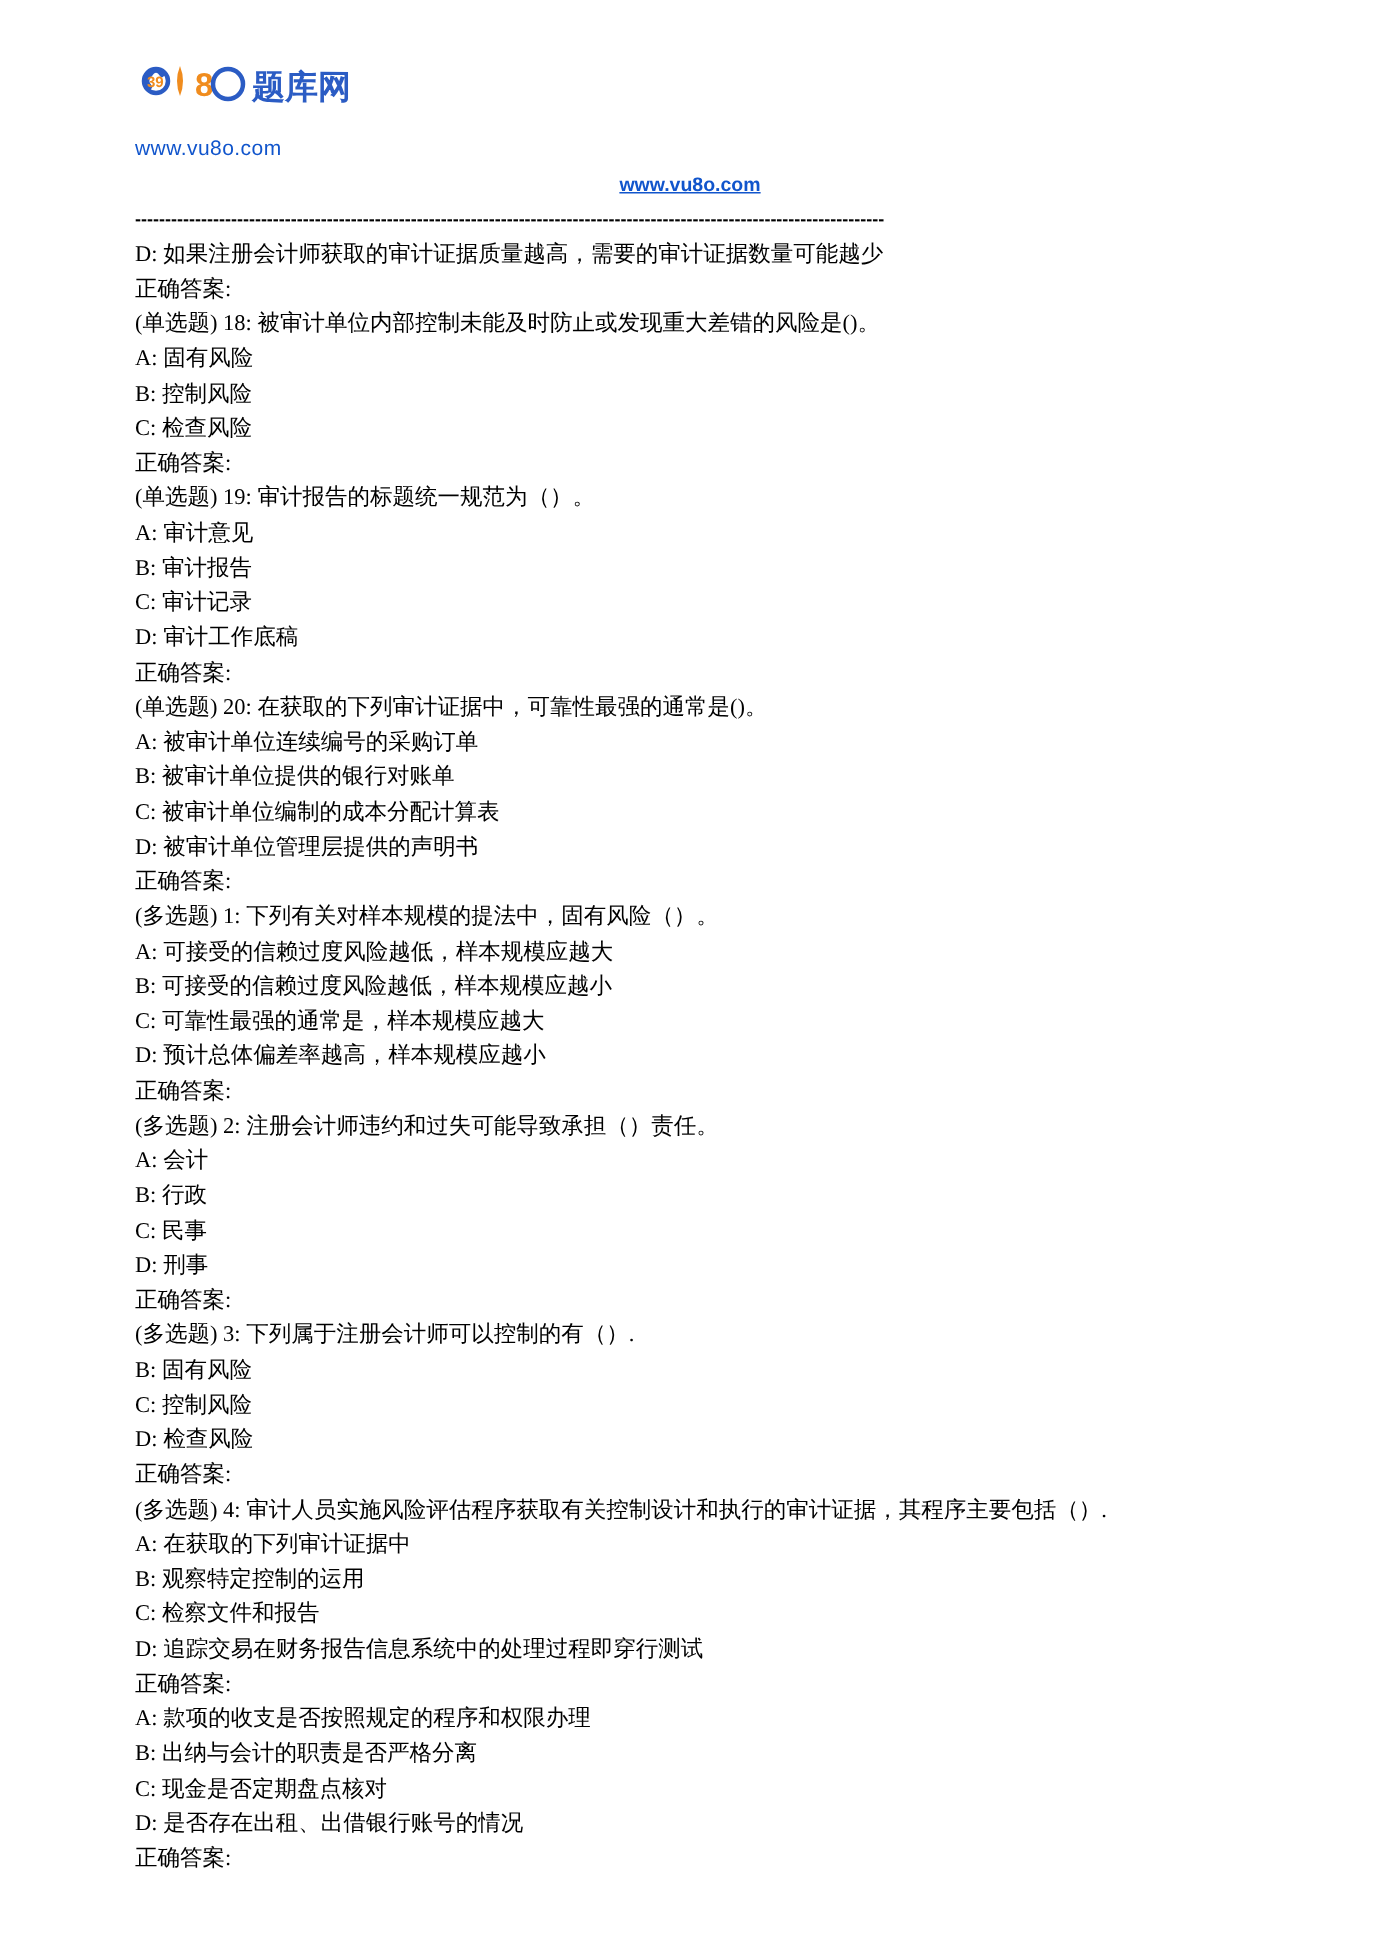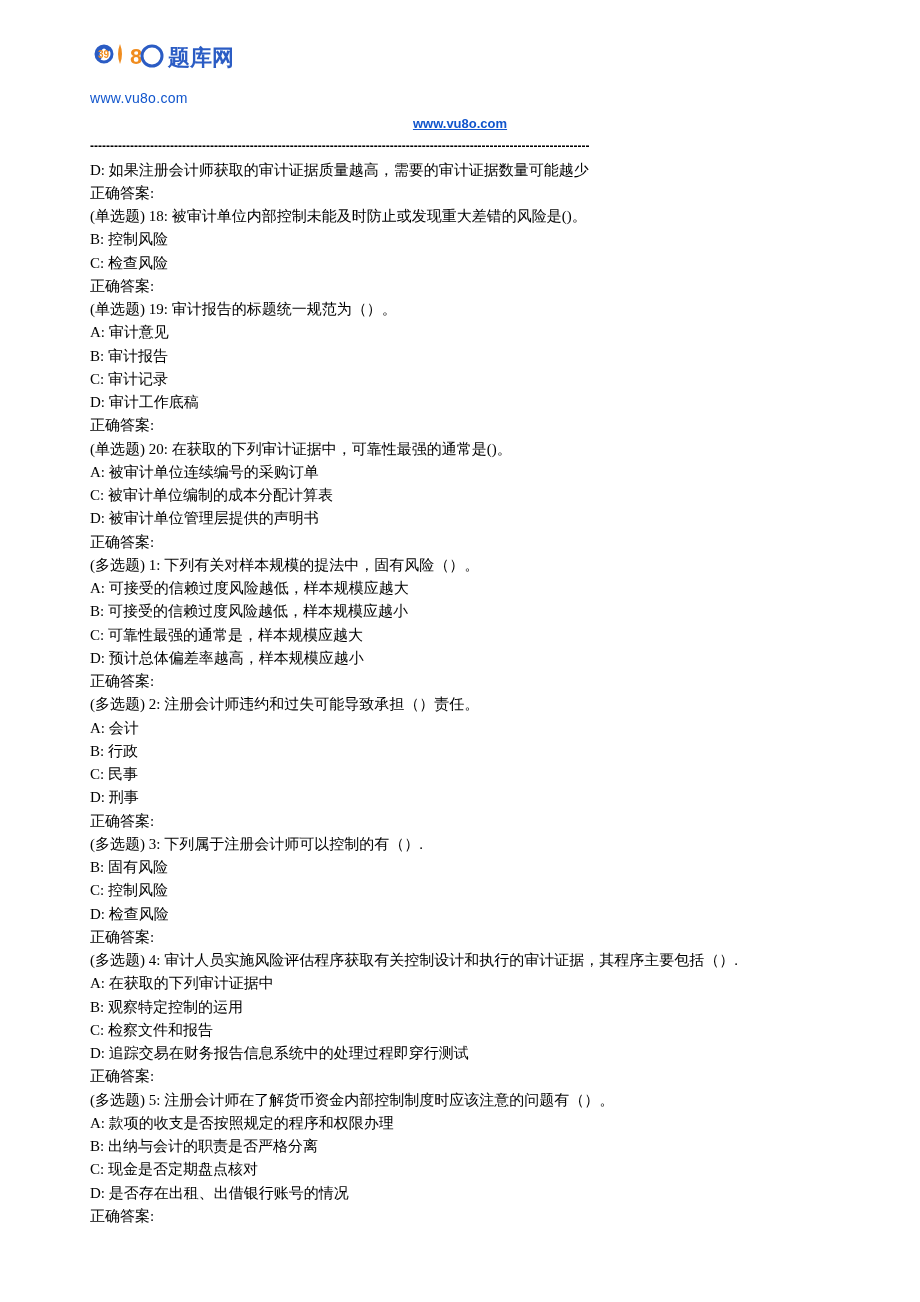--- a/index.html
+++ b/index.html
@@ -72,31 +72,33 @@
 <div class="header-link">
   <a href="#">www.vu8o.com</a>
 </div>
 
 <div class="divider">-----------------------------------------------------------------------------------------------------------------------------</div>
 
 <div class="content">
   <div class="line">D: 如果注册会计师获取的审计证据质量越高，需要的审计证据数量可能越少</div>
   <div class="line">正确答案:</div>
   <div class="line">(单选题) 18: 被审计单位内部控制未能及时防止或发现重大差错的风险是()。</div>
+  <div class="line">A: 固有风险</div>
   <div class="line">B: 控制风险</div>
   <div class="line">C: 检查风险</div>
   <div class="line">正确答案:</div>
   <div class="line">(单选题) 19: 审计报告的标题统一规范为（）。</div>
   <div class="line">A: 审计意见</div>
   <div class="line">B: 审计报告</div>
   <div class="line">C: 审计记录</div>
   <div class="line">D: 审计工作底稿</div>
   <div class="line">正确答案:</div>
   <div class="line">(单选题) 20: 在获取的下列审计证据中，可靠性最强的通常是()。</div>
   <div class="line">A: 被审计单位连续编号的采购订单</div>
+  <div class="line">B: 被审计单位提供的银行对账单</div>
   <div class="line">C: 被审计单位编制的成本分配计算表</div>
   <div class="line">D: 被审计单位管理层提供的声明书</div>
   <div class="line">正确答案:</div>
   <div class="line">(多选题) 1: 下列有关对样本规模的提法中，固有风险（）。</div>
   <div class="line">A: 可接受的信赖过度风险越低，样本规模应越大</div>
   <div class="line">B: 可接受的信赖过度风险越低，样本规模应越小</div>
   <div class="line">C: 可靠性最强的通常是，样本规模应越大</div>
   <div class="line">D: 预计总体偏差率越高，样本规模应越小</div>
   <div class="line">正确答案:</div>
   <div class="line">(多选题) 2: 注册会计师违约和过失可能导致承担（）责任。</div>
@@ -109,20 +111,19 @@
   <div class="line">B: 固有风险</div>
   <div class="line">C: 控制风险</div>
   <div class="line">D: 检查风险</div>
   <div class="line">正确答案:</div>
   <div class="line">(多选题) 4: 审计人员实施风险评估程序获取有关控制设计和执行的审计证据，其程序主要包括（）.</div>
   <div class="line">A: 在获取的下列审计证据中</div>
   <div class="line">B: 观察特定控制的运用</div>
   <div class="line">C: 检察文件和报告</div>
   <div class="line">D: 追踪交易在财务报告信息系统中的处理过程即穿行测试</div>
   <div class="line">正确答案:</div>
-  <div class="line">(多选题) 5: 注册会计师在了解货币资金内部控制制度时应该注意的问题有（）。</div>
   <div class="line">A: 款项的收支是否按照规定的程序和权限办理</div>
   <div class="line">B: 出纳与会计的职责是否严格分离</div>
   <div class="line">C: 现金是否定期盘点核对</div>
   <div class="line">D: 是否存在出租、出借银行账号的情况</div>
   <div class="line">正确答案:</div>
 
 </div>
 
 </body></html>

